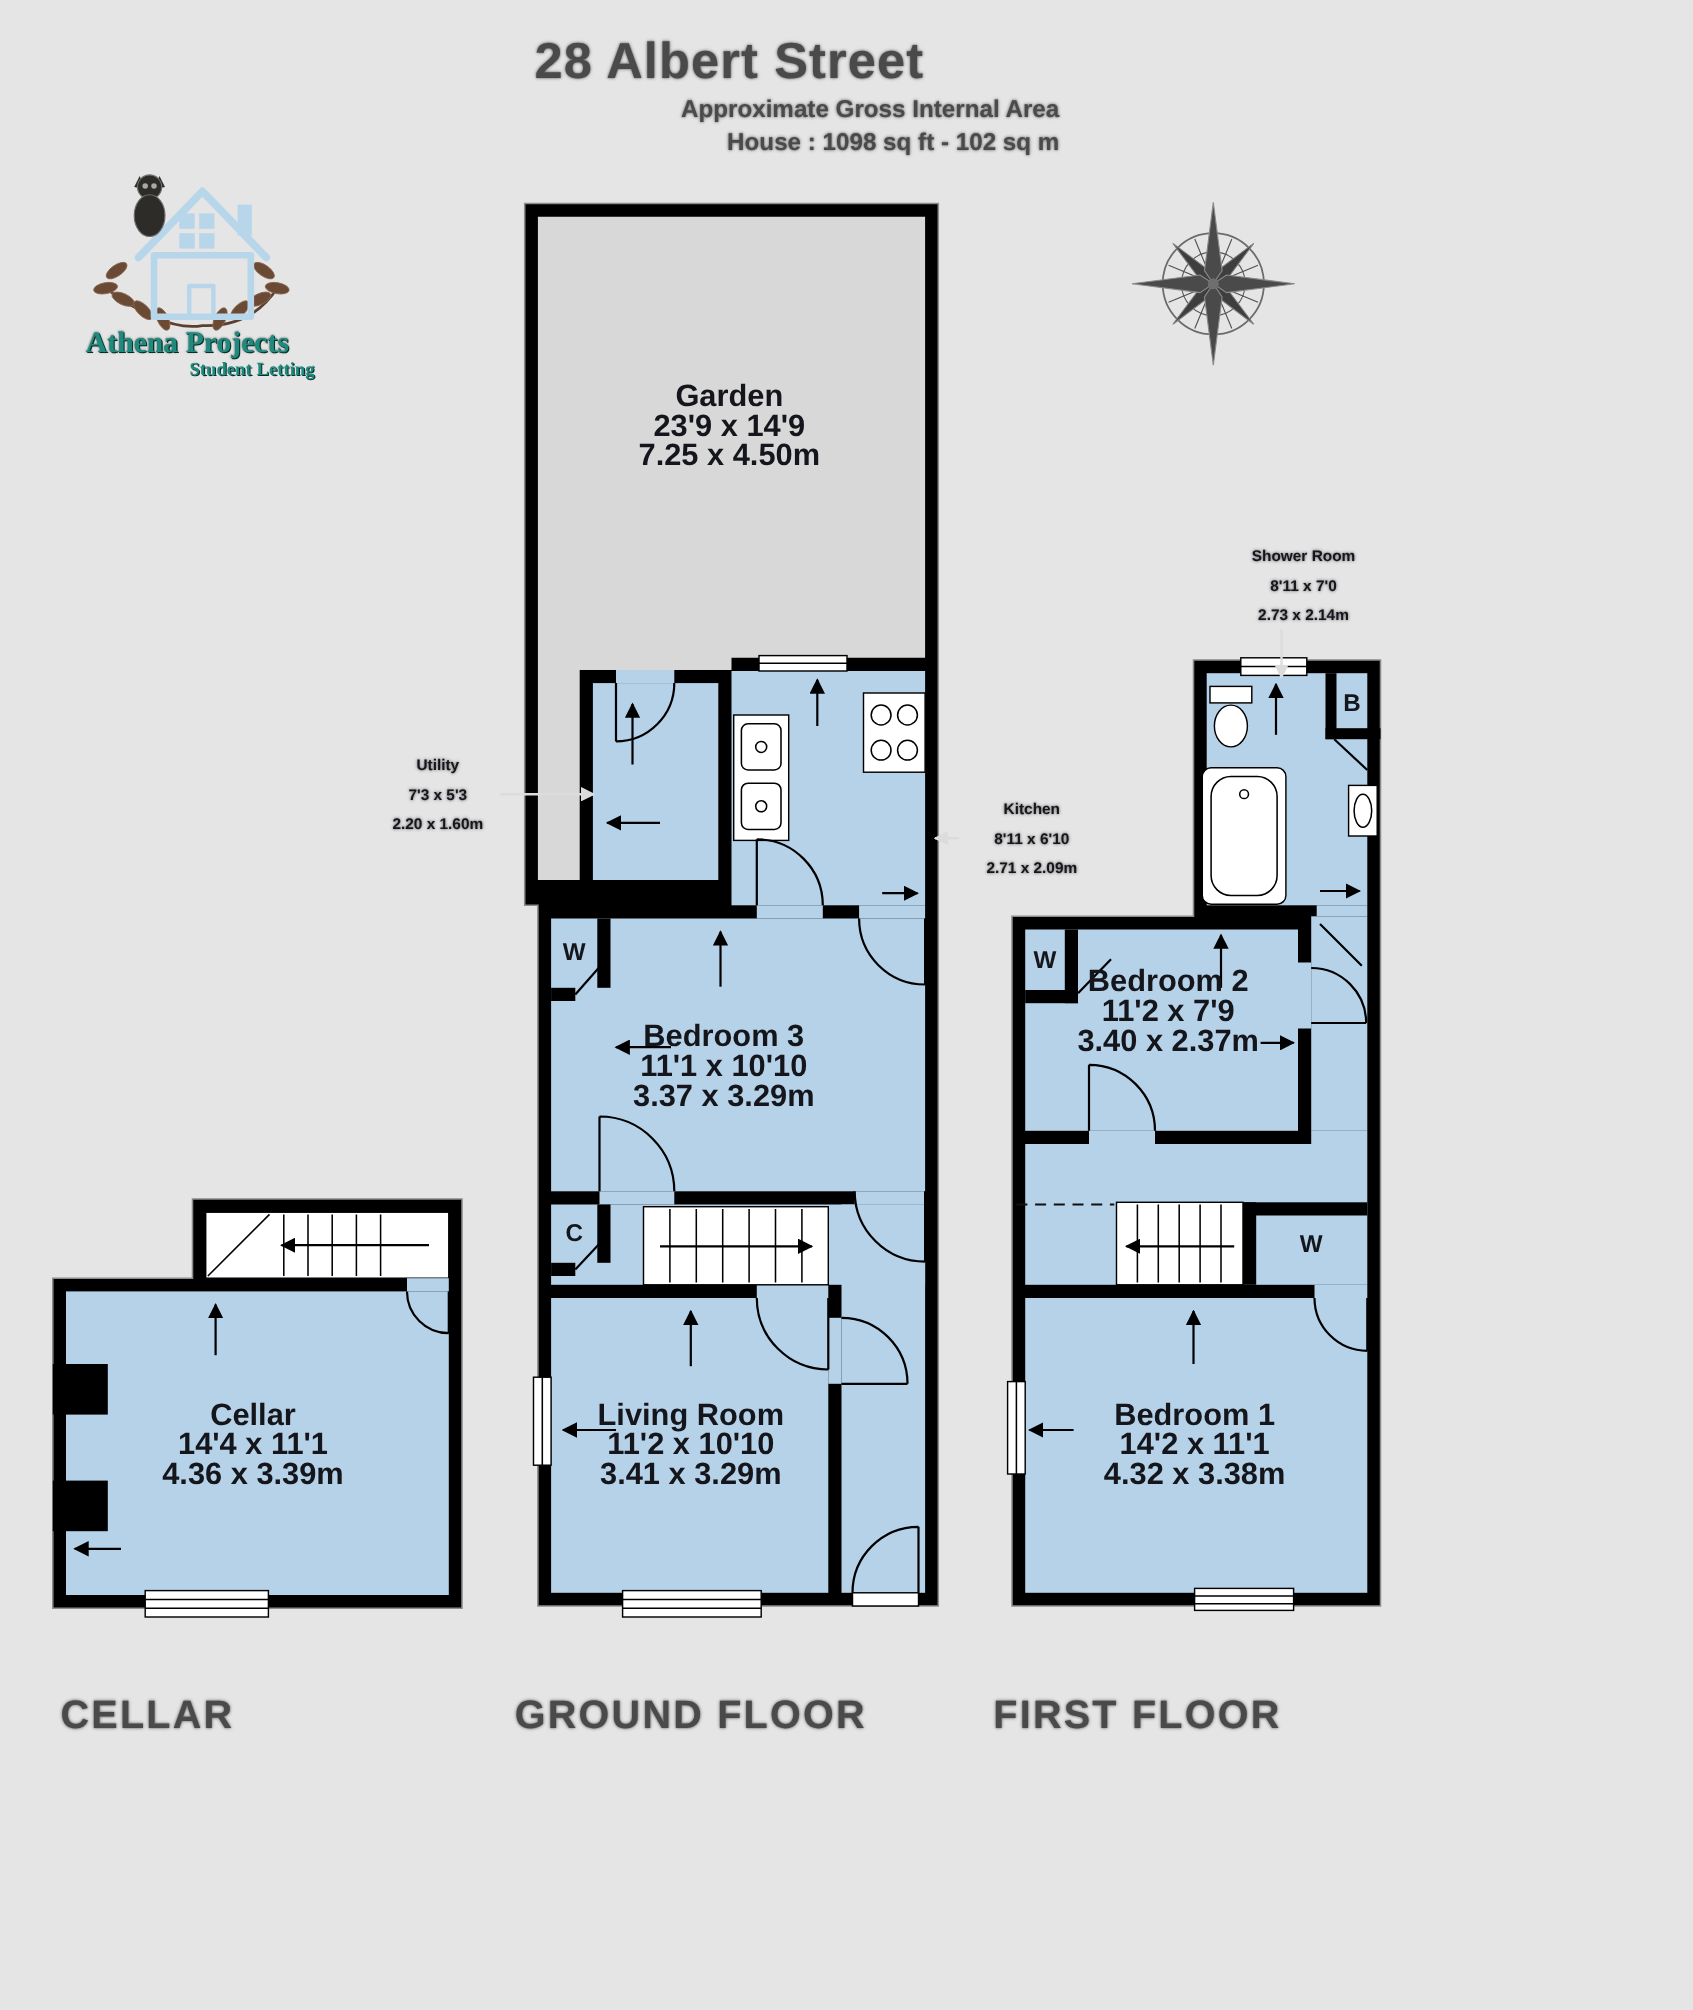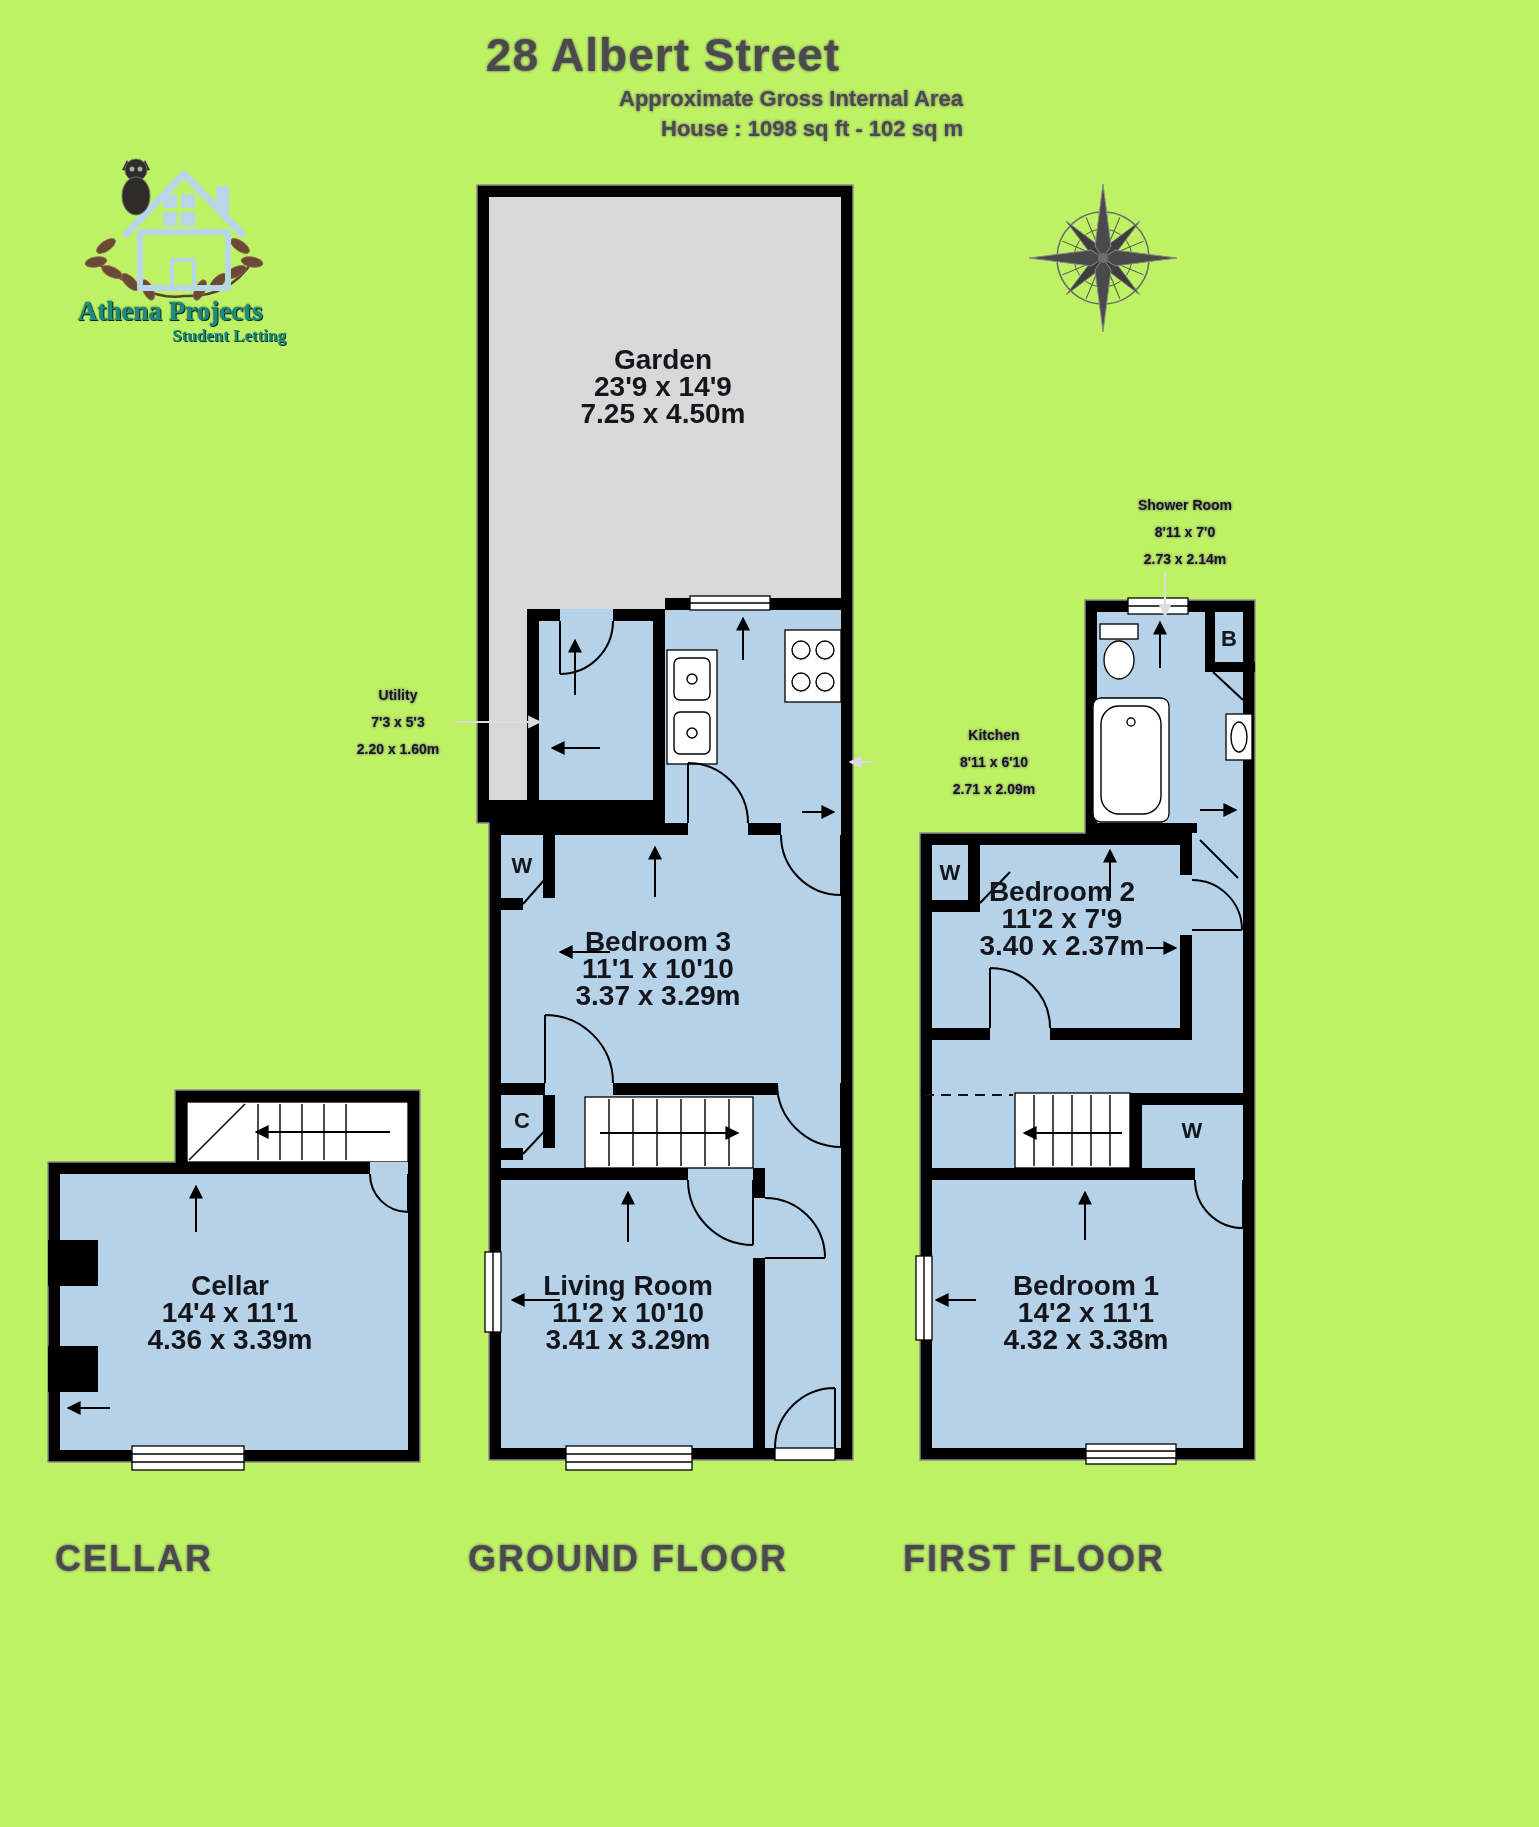--- a/index.html
+++ b/index.html
@@ -1,16 +1,16 @@
 <!DOCTYPE html>
 <html><head>
 <meta charset="utf-8">
 <style>
   html,body{margin:0;padding:0;background:#000;}
-  #page{position:relative;width:1539px;height:1827px;background:#bef264;overflow:hidden;
+  #page{position:relative;width:1539px;height:1827px;background:#e5e5e5;overflow:hidden;
         font-family:"Liberation Sans",sans-serif;}
   #plan-svg{position:absolute;left:0;top:0;}
 
   
   svg .outline{fill:#000;stroke:#8c8c8c;stroke-width:1.4;}
   svg .room{fill:#b6d2e8;}
   svg .garden{fill:#d8d8d8;}
   svg .wall{fill:#000;}
   svg .white{fill:#fff;stroke:#000;stroke-width:1.3;}
   svg .thin{fill:none;stroke:#000;stroke-width:1.4;}
@@ -344,21 +344,21 @@
   <div>14'2 x 11'1</div>
   <div>4.32 x 3.38m</div>
 </div>
 
 <div class="rlabel callout etched" style="left:398px;top:682px">
   <div>Utility</div>
   <div>7'3 x 5'3</div>
   <div>2.20 x 1.60m</div>
 </div>
 
-<div class="rlabel callout etched" style="left:994px;top:722px">
+<div class="rlabel callout etched" style="left:938px;top:722px">
   <div>Kitchen</div>
   <div>8'11 x 6'10</div>
   <div>2.71 x 2.09m</div>
 </div>
 
 <div class="rlabel callout etched" style="left:1185px;top:492px">
   <div>Shower Room</div>
   <div>8'11 x 7'0</div>
   <div>2.73 x 2.14m</div>
 </div>

